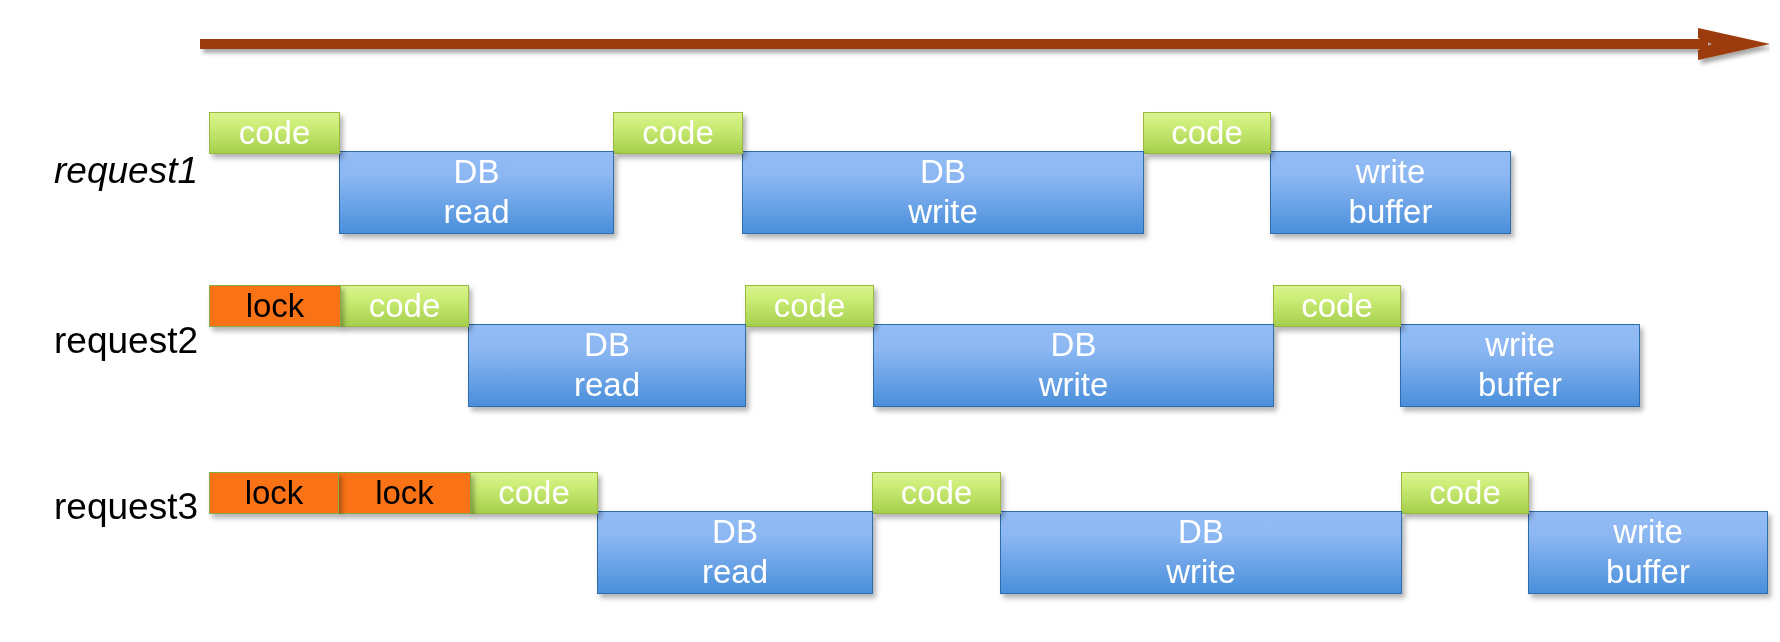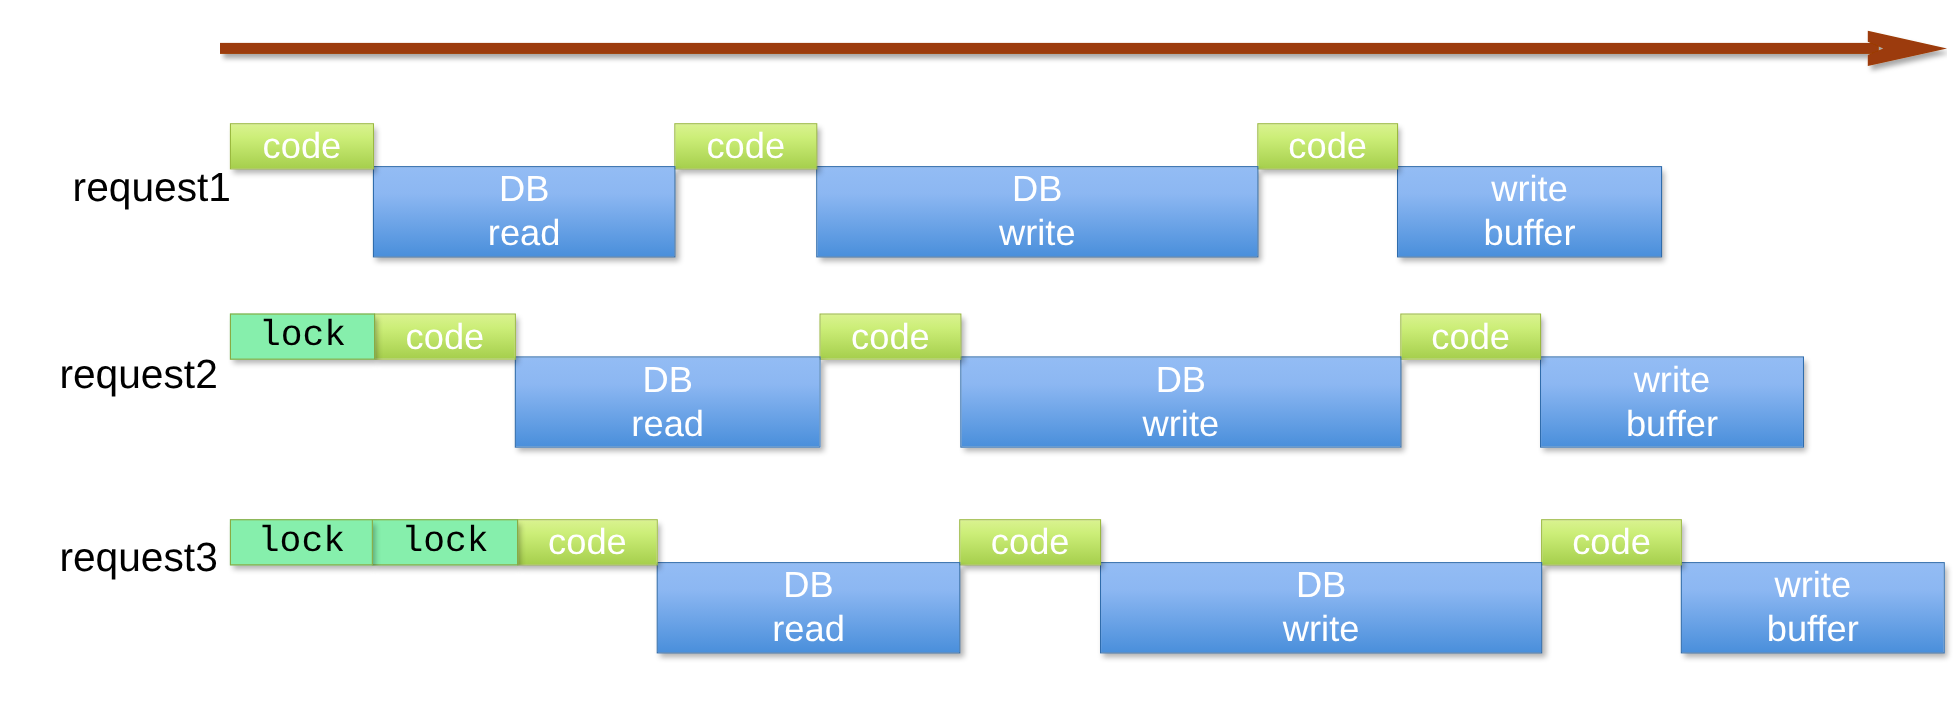--- a/index.html
+++ b/index.html
@@ -72,24 +72,23 @@
   }
   
   .blk.db {
     background: linear-gradient(to bottom, #93bcf4 0%, #8cb7f2 30%, #4a8fdb 100%);
     border: 1px solid #2f6cac;
     color: #ffffff;
     margin-top: 39px;
   }
   
   .blk.lock {
-    background: #86efac;
+    background: #f97316;
     border: 1px solid #8aaa43;
     color: #000000;
-    font-family: Liberation Mono, monospace;
   }
 </style>
 </head>
 <body>
 
 <div id="stage">
 
   <div class="timeline-arrow">
     <svg width="1570" height="44" viewBox="0 0 1570 44" xmlns="http://www.w3.org/2000/svg">
       <defs>
@@ -98,21 +97,21 @@
         </filter>
       </defs>
       <g filter="url(#shadow)">
         <rect x="0" y="15" width="1508" height="10" fill="#9c3b07"></rect>
         <path d="M 1498 4 L 1570 20 L 1498 36 L 1498 26 L 1512 20 L 1498 14 Z" fill="#9c3b07"></path>
       </g>
     </svg>
   </div>
 
   <div id="rows-host">
-      <div class="row-label" style="left: 40px; top: 152px; width: 170px;">request1</div>
+      <div class="row-label" style="left: 28px; top: 152px; width: 170px; font-style: italic;">request1</div>
       <div class="req-row" style="left: 209px; top: 112px; height: 116px;">
         <div class="blk code" style="width: 131px; margin-left: 0px; z-index: 20;">
           <span class="lbl">code</span>
         </div>
         <div class="blk db" style="width: 275px; margin-left: -1px; z-index: 19;">
           <span class="lbl">DB<br>read</span>
         </div>
         <div class="blk code" style="width: 130px; margin-left: -1px; z-index: 18;">
           <span class="lbl">code</span>
         </div>

